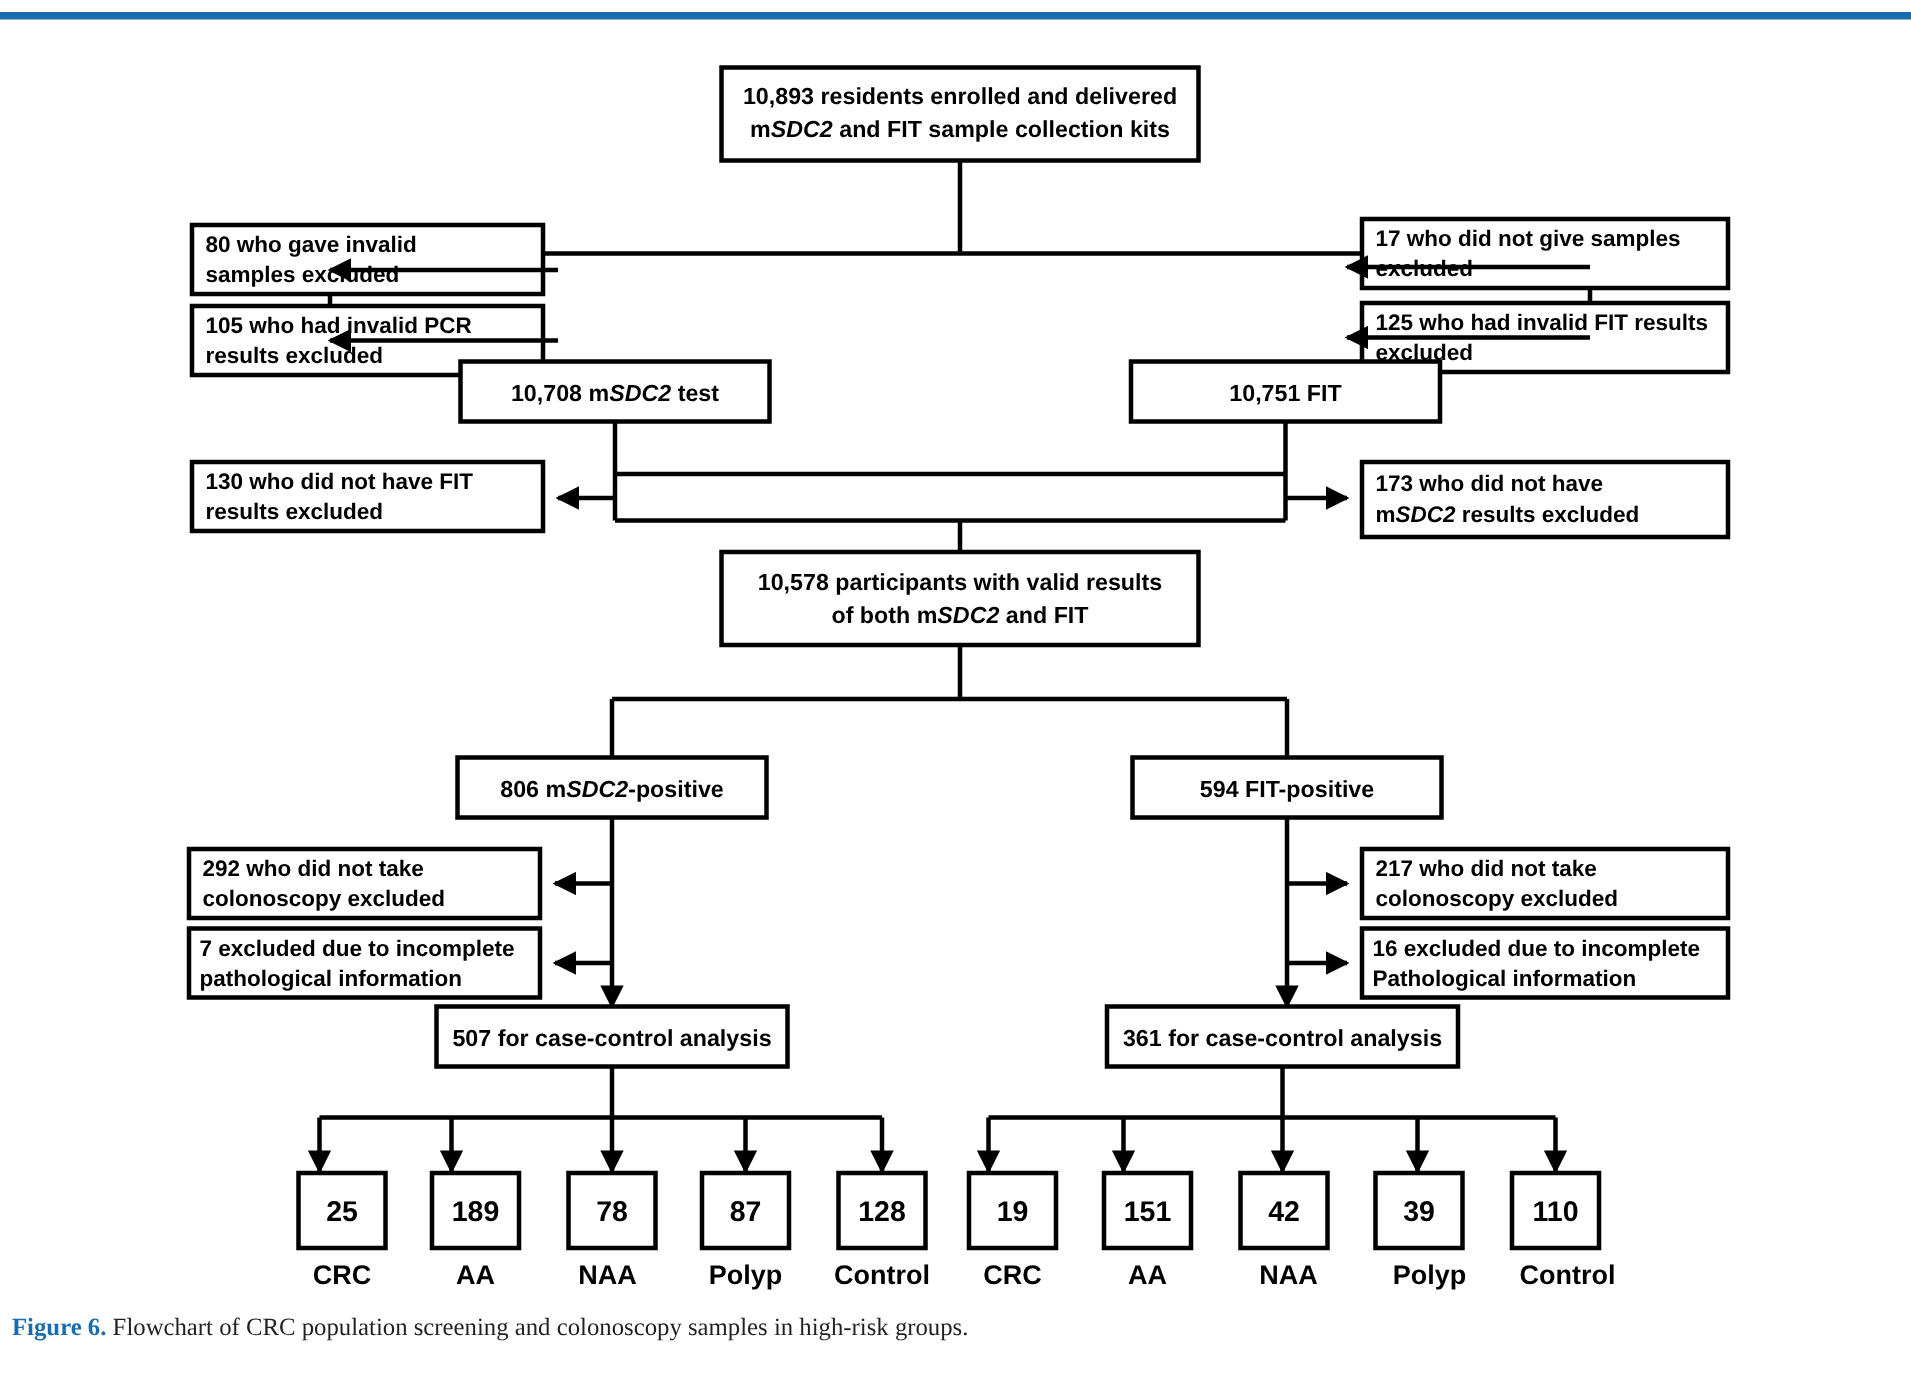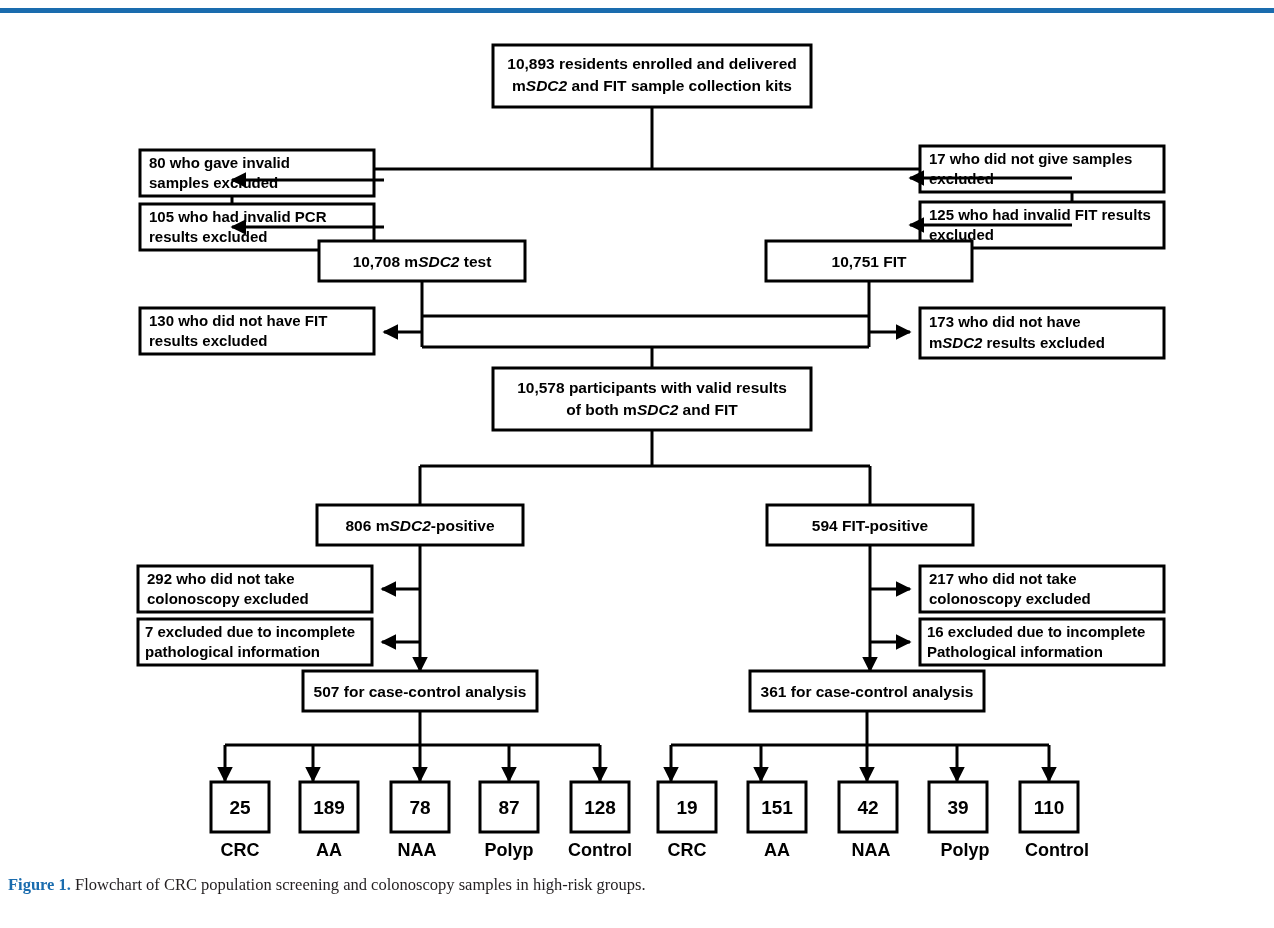--- a/index.html
+++ b/index.html
@@ -23,21 +23,21 @@
   .top-rule {
     position: absolute;
     left: 0;
     top: 8px;
     width: 1274px;
     height: 5px;
     background: #1a6cae;
   }
   .figure-area {
     position: absolute;
-    left: 12px;
+    left: 0;
     top: 18px;
     width: 1138px;
     height: 850px;
   }
   svg.flow {
     display: block;
     width: 1274px;
     height: 850px;
   }
   svg.flow rect.node-box {
@@ -317,16 +317,16 @@
       </g>
       <g>
         <rect class="node-box" x="1008" y="764" width="58" height="50"></rect>
         <text class="count-text" x="1037" y="796" text-anchor="middle">110</text>
         <text class="group-label" x="1045" y="838" text-anchor="middle">Control</text>
       </g>
     </svg>
   </div>
 
   <div class="caption">
-    <span class="fignum">Figure 1.</span><span> Flowchart of CRC population screening and colonoscopy samples in high-risk groups.</span>
+    <span class="fignum">Figure 6.</span><span> Flowchart of CRC population screening and colonoscopy samples in high-risk groups.</span>
   </div>
 
 </div>
 
 </body></html>

